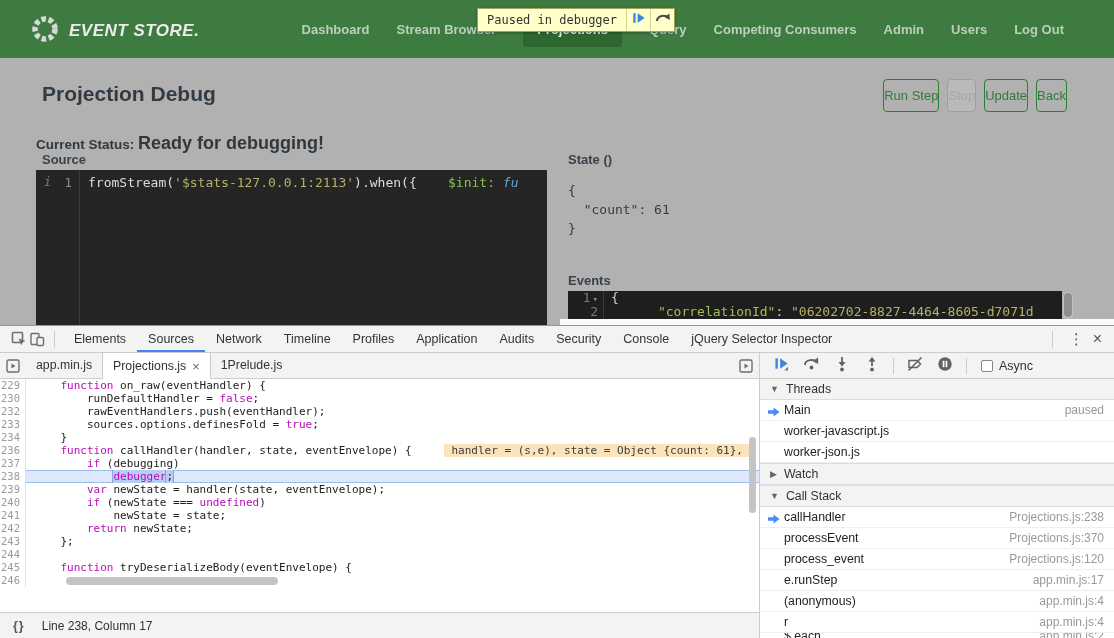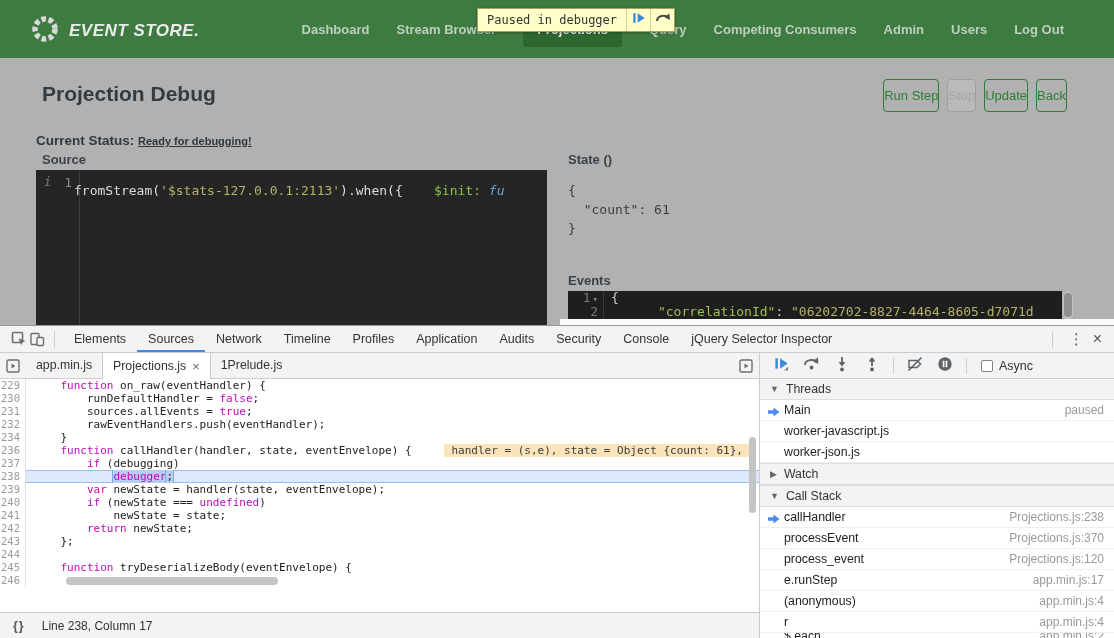--- a/index.html
+++ b/index.html
@@ -19,29 +19,29 @@
     background:#ffffc9; border:1px solid #a2a25e; box-shadow:0 1px 3px rgba(0,0,0,.3); }
   .pb-label { padding:4px 9px 0 9px; font-family:"DejaVu Sans Mono", monospace; font-size:12px; color:#333; white-space:nowrap; }
   .pb-btn { width:24px; display:flex; align-items:center; justify-content:center; border-left:1px solid #d4d498; cursor:pointer; }
 
   
   .page-title { position:absolute; left:42px; top:82px; font-size:21px; font-weight:bold; color:#333b42; }
   .action-buttons { position:absolute; right:47px; top:79px; display:flex; gap:8px; }
   .act-btn { padding:8px 0; font-size:13px; font-weight:normal; color:#2e7d36; border:1px solid #2e7d36; border-radius:4px; background:transparent; cursor:pointer; font-family:inherit; }
   .act-btn.disabled { color:#a0aaa0; border-color:#9f9f9f; background:#bababa; cursor:default; }
   .status-line { position:absolute; left:36px; top:133px; font-size:13.5px; font-weight:bold; color:#30383f; }
-  .status-line .val { font-size:11px;text-decoration:underline; }
+  .status-line .val { font-size:18px; }
   .panel-label { position:absolute; font-size:13px; font-weight:bold; color:#39424a; }
 
   
   .src-editor { position:absolute; left:36px; top:170px; width:511px; height:155px; background:#252525; font-family:"DejaVu Sans Mono", monospace; font-size:13px; overflow:hidden; }
   .src-gutter { position:absolute; left:0; top:0; width:44px; height:100%; border-right:1px solid #3c3c3c; }
   .src-marker { position:absolute; left:8px; top:5px; color:#7d7d7d; font-style:italic; font-size:12px; }
   .src-lnum { position:absolute; right:7px; top:5px; color:#8a8a8a; }
-  .src-line { position:absolute; left:38px; top:5px; white-space:pre;margin-top:8px; }
+  .src-line { position:absolute; left:52px; top:5px; white-space:pre; }
   .s-plain { color:#dcdcdc; } .s-str { color:#b5b168; } .s-green { color:#8bc34a; } .s-fn { color:#64a8dc; font-style:italic; }
 
   
   .state-json { position:absolute; left:568px; top:181px; font-family:"DejaVu Sans Mono", monospace; font-size:13px; line-height:19px; color:#3b3b3b; white-space:pre; }
 
   
   .ev-editor { position:absolute; left:568px; top:291px; width:494px; height:28px; background:#1e1e1e; font-family:"DejaVu Sans Mono", monospace; font-size:13px; line-height:14px; overflow:hidden; }
   .ev-row { display:flex; height:14px; }
   .ev-gut { width:36px; text-align:right; padding-right:5px; color:#7a7a7a; border-right:1px solid #3a3a3a; flex:none; }
   .ev-fold { color:#8a8a8a; font-size:9px; margin-left:2px; }
@@ -257,26 +257,26 @@
         <div class="code-area" id="code-area">
             <div class="code-row">
               <div class="gut">229</div>
               <div class="ct"><span class="">    </span><span class="tok-k">function</span><span class=""> on_raw(eventHandler) {</span></div>
             </div>
             <div class="code-row">
               <div class="gut">230</div>
               <div class="ct"><span class="">        runDefaultHandler = </span><span class="tok-k">false</span><span class="">;</span></div>
             </div>
             <div class="code-row">
-              <div class="gut">231</div>
-              <div class="ct"><span class="">        sources.allEvents = </span><span class="tok-k">true</span><span class="">;</span></div>
-            </div>
-            <div class="code-row">
               <div class="gut">232</div>
               <div class="ct"><span class="">        rawEventHandlers.push(eventHandler);</span></div>
+            </div>
+            <div class="code-row">
+              <div class="gut">233</div>
+              <div class="ct"><span class="">        sources.options.definesFold = </span><span class="tok-k">true</span><span class="">;</span></div>
             </div>
             <div class="code-row">
               <div class="gut">234</div>
               <div class="ct"><span class="">    }</span></div>
             </div>
             <div class="code-row">
               <div class="gut">236</div>
               <div class="ct"><span class="">    </span><span class="tok-k">function</span><span class=""> callHandler(handler, state, eventEnvelope) {</span><span class="annotation">handler = (s,e), state = Object {count: 61},</span></div>
             </div>
             <div class="code-row">

